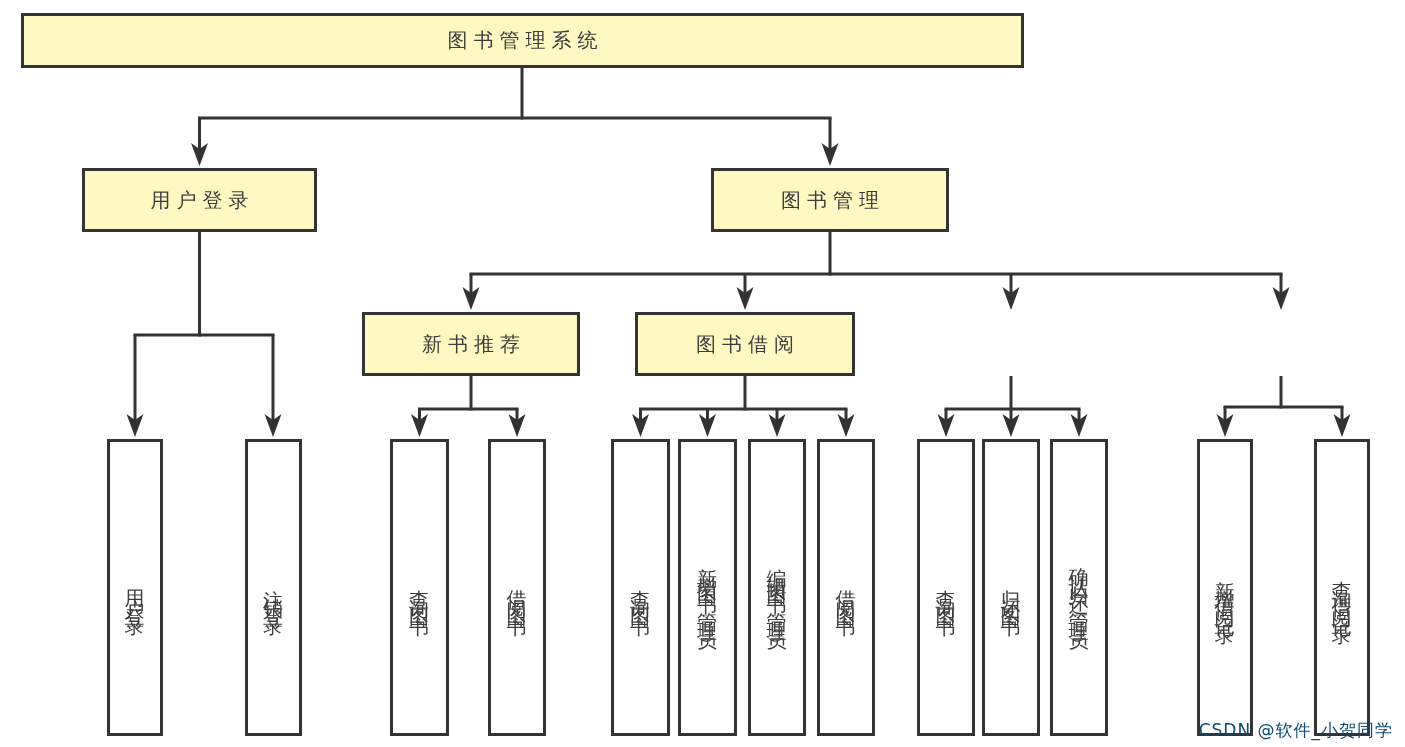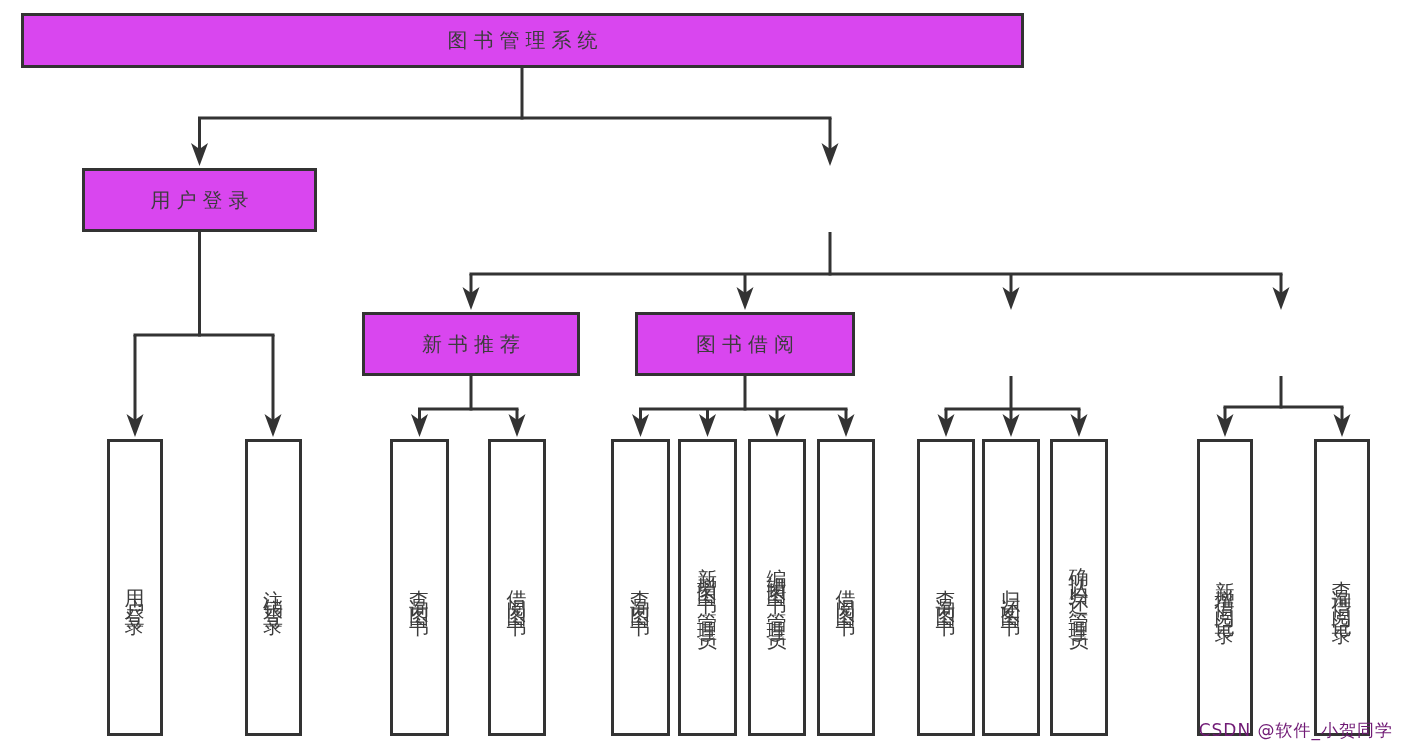--- a/index.html
+++ b/index.html
@@ -5,37 +5,37 @@
 <style>
   html,body{margin:0;padding:0;background:#ffffff;}
   #stage{
     position:relative;width:1405px;height:747px;background:#ffffff;overflow:hidden;
     font-family:"DejaVu Sans","Liberation Sans",sans-serif;
   }
   #wires{position:absolute;left:0;top:0;width:1405px;height:747px;}
   #wires line{stroke:#333333;stroke-width:3;}
   #wires polygon{fill:#333333;stroke:none;}
   .hbox{
-    position:absolute;box-sizing:border-box;border:3px solid #333333;background:#d946ef;
+    position:absolute;box-sizing:border-box;border:3px solid #333333;background:#fef9c3;
     display:flex;align-items:center;justify-content:center;
   }
   .hlabel{
     font-size:20px;color:#3c3c3c;letter-spacing:6px;margin-right:-6px;white-space:nowrap;
   }
   .vbox{
     position:absolute;box-sizing:border-box;border:3px solid #333333;background:#ffffff;
     top:439px;height:297px;display:flex;align-items:center;justify-content:center;
   }
   .vlabel{
     writing-mode:vertical-rl;text-orientation:mixed;
     font-size:20px;color:#3c3c3c;letter-spacing:9px;margin-bottom:-9px;
     line-height:1;white-space:nowrap;
   }
   .watermark{
-    position:absolute;right:12px;bottom:5px;font-size:17px;letter-spacing:1px;color:#701a75;
+    position:absolute;right:12px;bottom:5px;font-size:17px;letter-spacing:1px;color:#0c4a6e;
   }
 </style>
 </head>
 <body>
 
 <div id="stage">
 
   <svg id="wires" viewBox="0 0 1405 747">
 
     <g>
@@ -112,20 +112,23 @@
     </g>
   </svg>
 
   <div class="hbox" style="left:21px;top:13px;width:1003px;height:55px">
     <span class="hlabel">图书管理系统</span>
   </div>
 
   <div class="hbox" style="left:82px;top:168px;width:235px;height:64px">
     <span class="hlabel">用户登录</span>
   </div>
+  <div class="hbox" style="left:711px;top:168px;width:238px;height:64px">
+    <span class="hlabel">图书管理</span>
+  </div>
 
   <div class="hbox" style="left:362px;top:312px;width:218px;height:64px">
     <span class="hlabel">新书推荐</span>
   </div>
   <div class="hbox" style="left:635px;top:312px;width:220px;height:64px">
     <span class="hlabel">图书借阅</span>
   </div>
 
   <div class="vbox" style="left:107px;width:56px">
     <span class="vlabel">用户登录</span>

